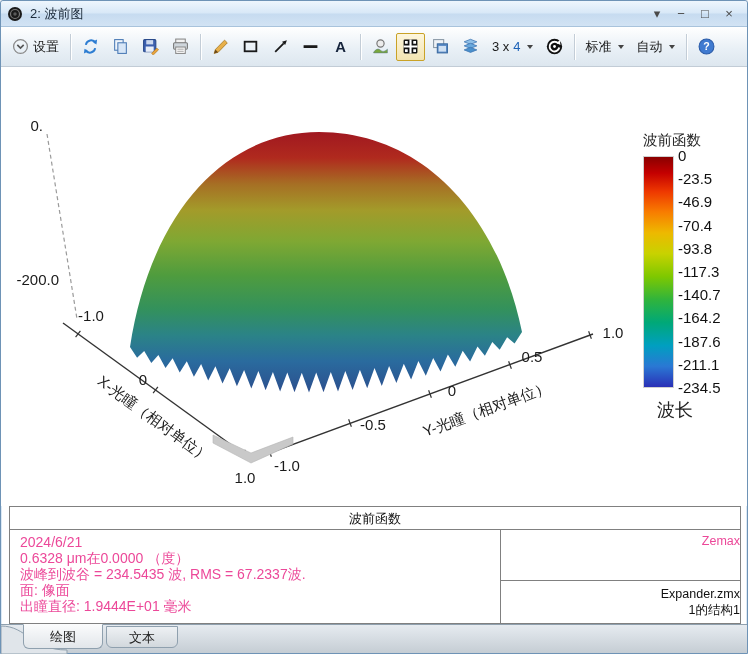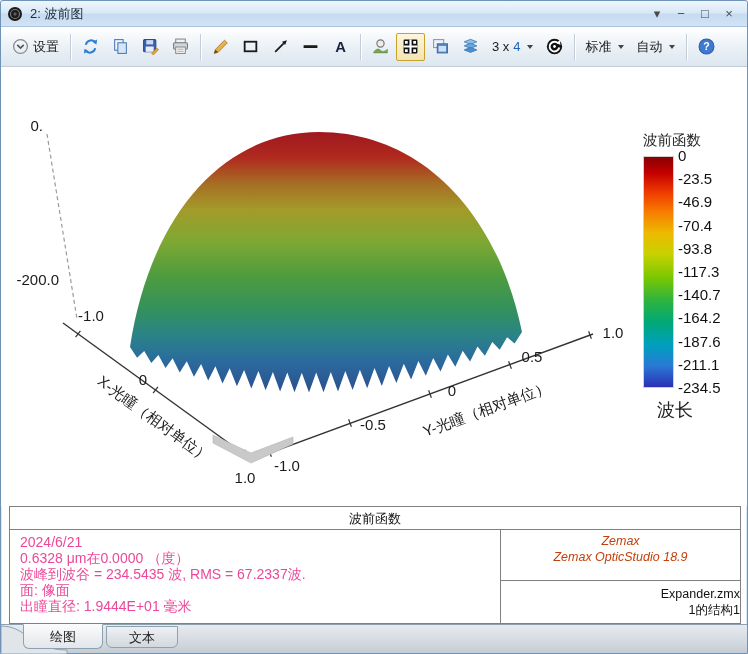--- a/index.html
+++ b/index.html
@@ -40,22 +40,22 @@
   .cb-ticks span{position:absolute;left:0;font-size:15px;color:#111;line-height:16px;white-space:nowrap;}
   .cb-unit{font-size:18px;color:#222;margin-top:10px;padding-left:26px;}
   
   .info-panel{position:absolute;left:8px;top:505px;width:732px;height:118px;border:1px solid #808080;
               background:#fff;font-family:"DejaVu Sans Mono","Liberation Mono",monospace;}
   .info-header{height:23px;border-bottom:1px solid #808080;text-align:center;font-size:13px;
                color:#111;line-height:23px;}
   .info-body{display:flex;height:93px;}
   .info-left{flex:1;padding:4px 0 0 10px;font-size:14px;color:#ec4899;line-height:16px;}
   .info-right{width:240px;border-left:1px solid #808080;display:flex;flex-direction:column;}
-  .vendor-cell{height:51px;border-bottom:1px solid #808080;text-align:center;font-size:12.5px;
-               color:#c2410c;padding-top:3px;line-height:16px;font-style:italic;}
+  .vendor-cell{height:51px;border-bottom:1px solid #808080;text-align:right;font-size:12.5px;
+               color:#ec4899;padding-top:3px;line-height:16px;}
   .file-cell{flex:1;text-align:right;font-size:12.5px;color:#111;padding-top:5px;line-height:16px;}
   
   .tabbar{position:absolute;left:0;top:623px;width:746px;height:29px;
           background:linear-gradient(#e6ebf0,#c5cdd4);border-top:1px solid #8fa0ae;}
   .tab{position:absolute;text-align:center;font-size:13px;color:#222;
        border:1px solid #8fa0ae;border-radius:0 0 6px 6px;}
   .tab-active{left:22px;top:-1px;width:80px;height:25px;line-height:24px;
        background:linear-gradient(#fafbfc,#e2e6ea);border-top:1px solid #fafbfc;}
   .tab-active span{}
   .tab-idle{left:105px;top:1px;width:72px;height:22px;line-height:21px;
@@ -293,21 +293,20 @@
       <div class="info-left">
         <div>2024/6/21</div>
         <div>0.6328 μm在0.0000 （度）</div>
         <div>波峰到波谷 = 234.5435 波, RMS = 67.2337波.</div>
         <div>面: 像面</div>
         <div>出瞳直径: 1.9444E+01 毫米</div>
       </div>
       <div class="info-right">
         <div class="vendor-cell">
           <div>Zemax</div>
-          <div>Zemax OpticStudio 18.9</div>
         </div>
         <div class="file-cell">
           <div>Expander.zmx</div>
           <div>1的结构1</div>
         </div>
       </div>
     </div>
   </div>
 
   <div class="tabbar">

